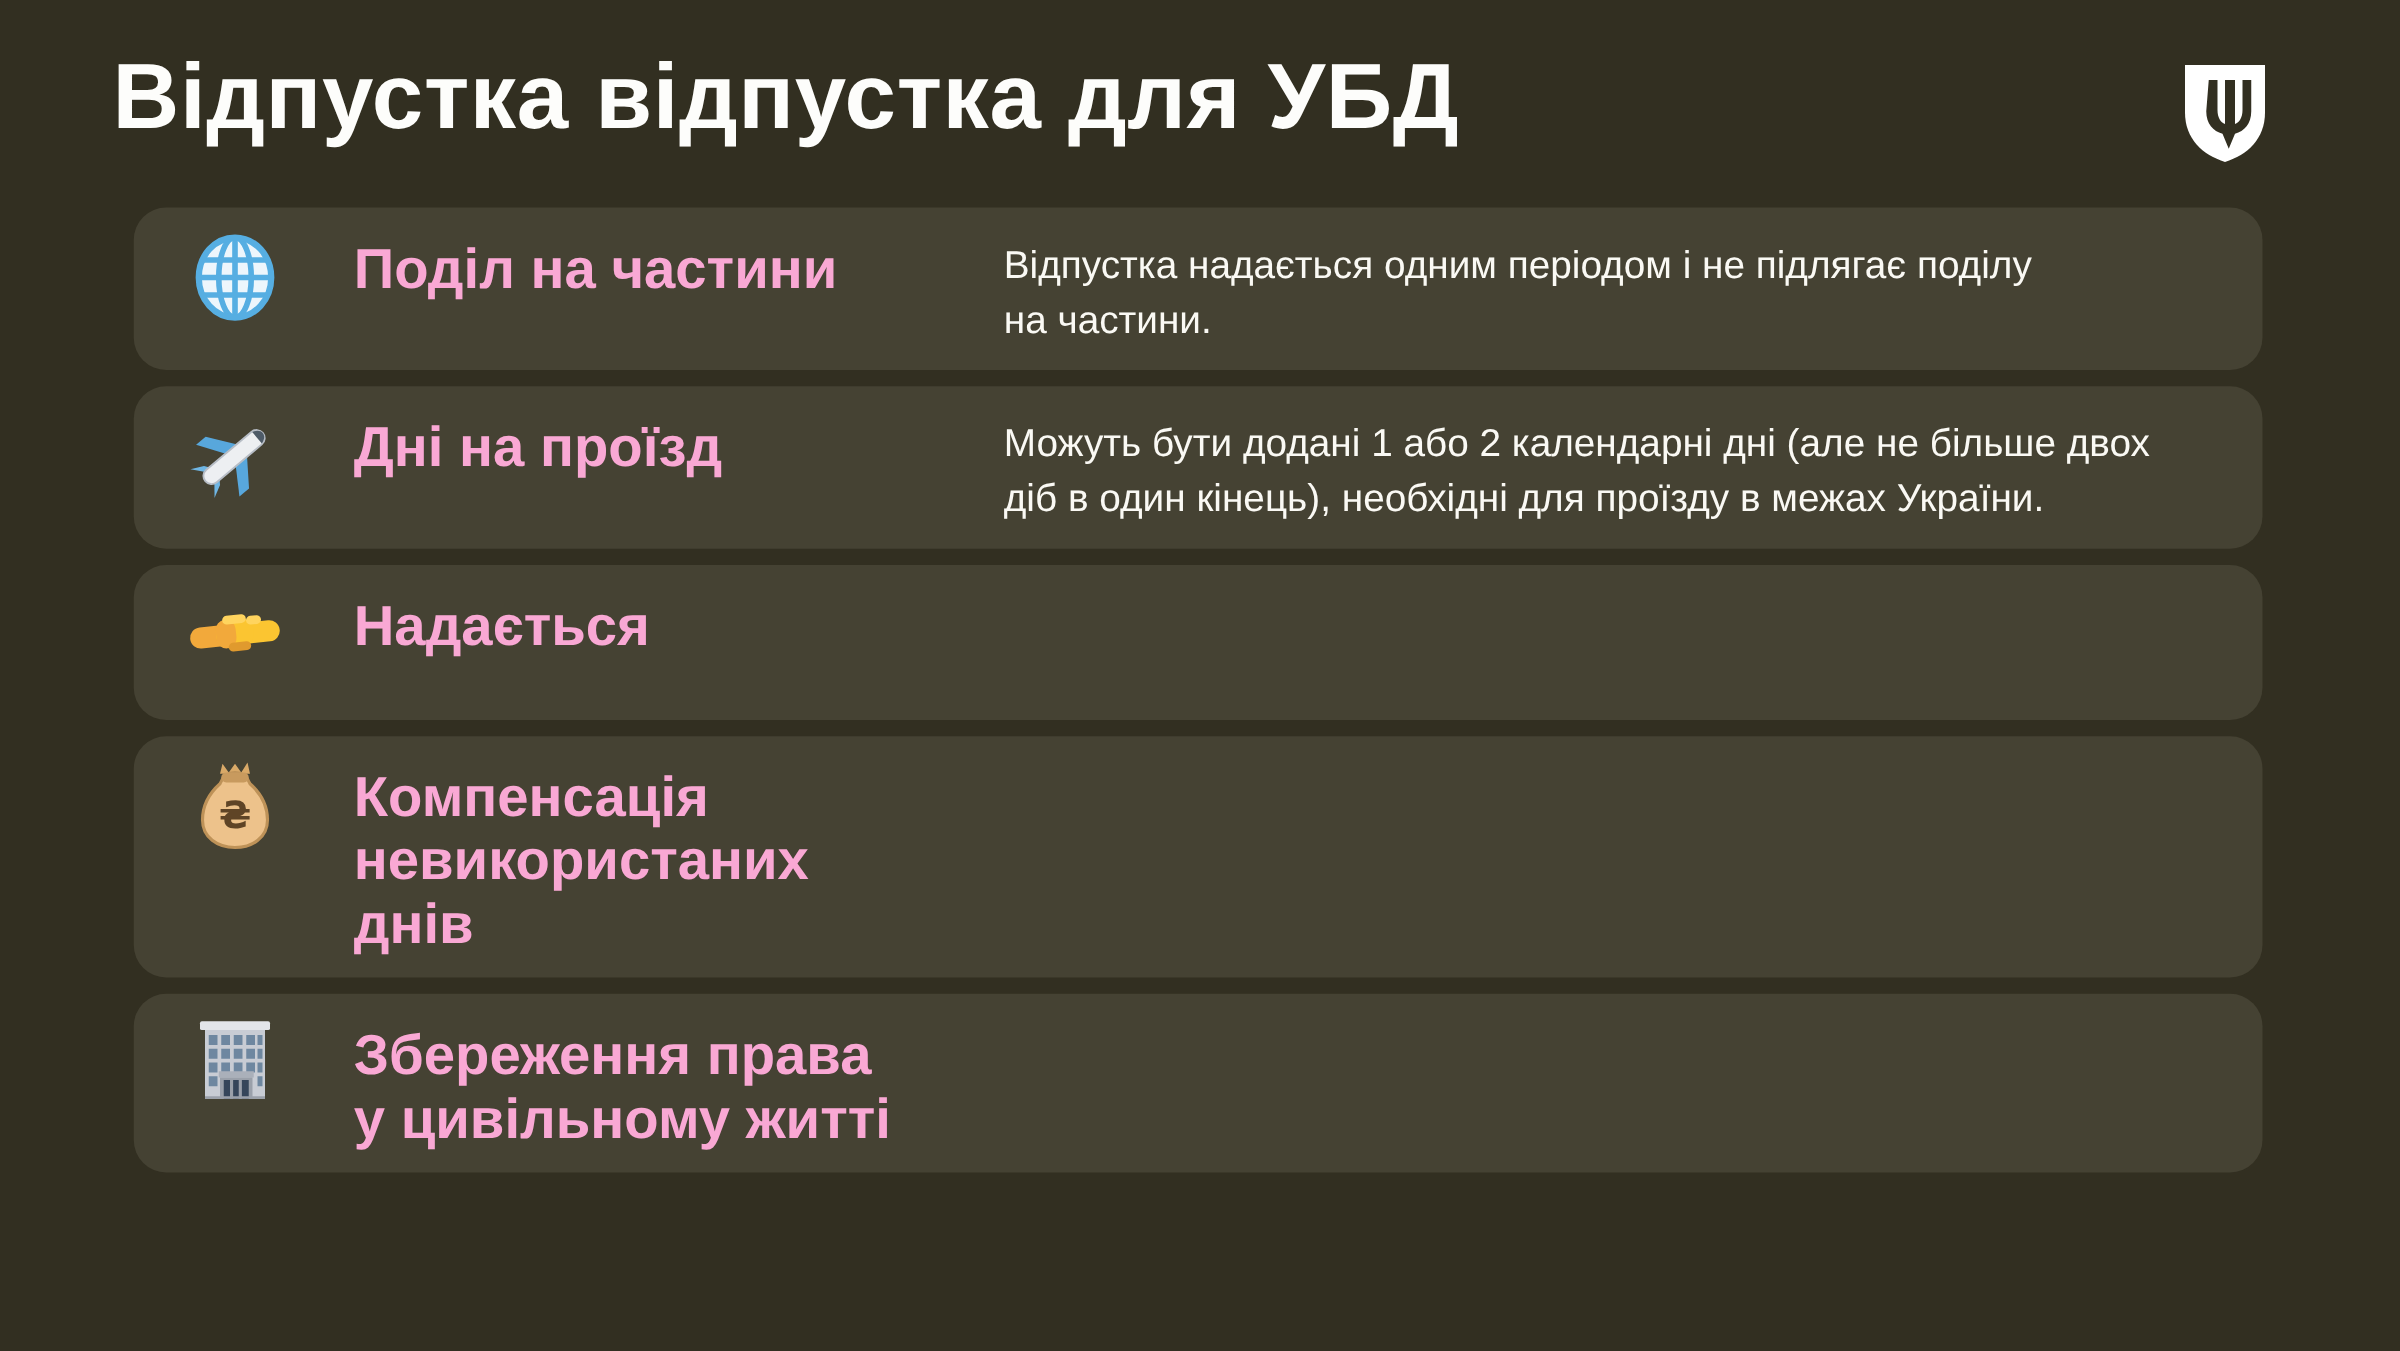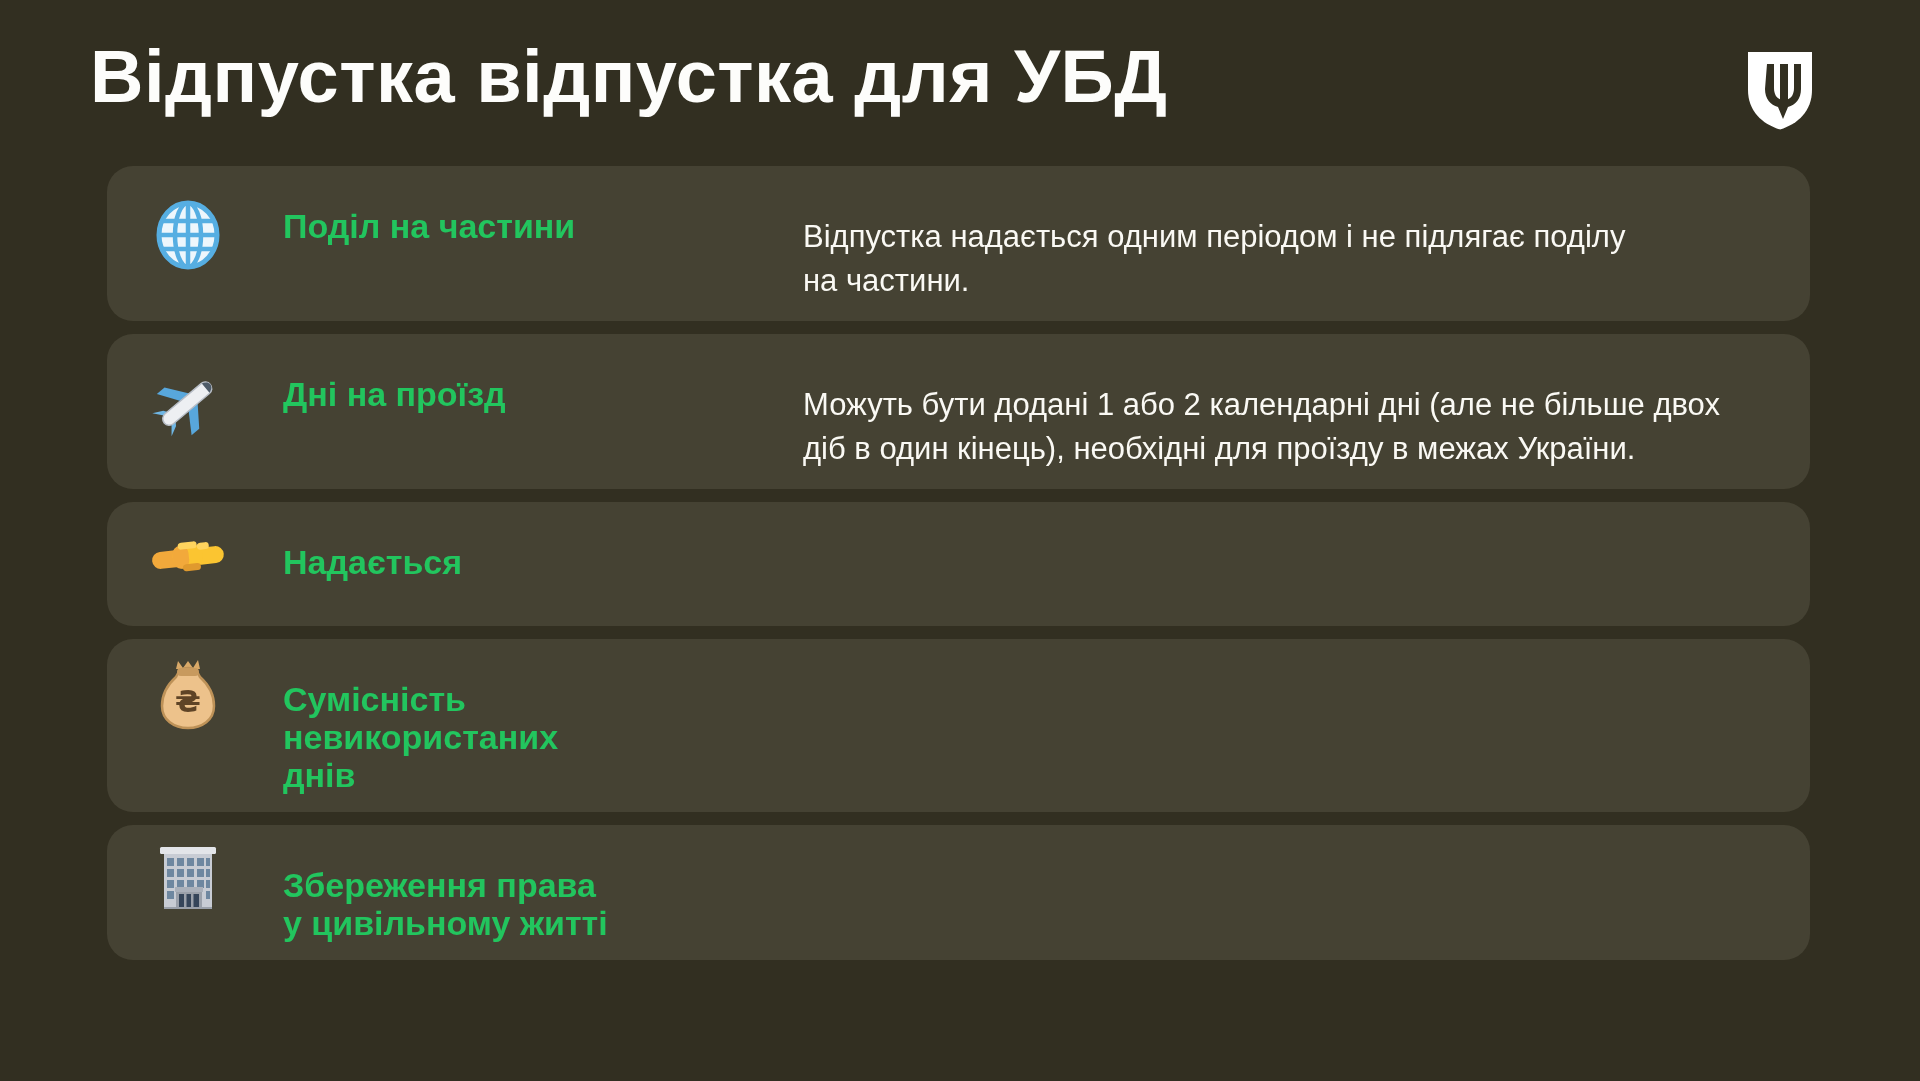--- a/index.html
+++ b/index.html
@@ -26,26 +26,26 @@
     background:#454233;border-radius:26px;
     display:grid;grid-template-columns:74px 462px 1fr;column-gap:58px;
     align-items:stretch;
     padding:0 50px 18px 44px;
     min-height:124px;box-sizing:border-box;
   }
   .icon{display:flex;align-items:center;justify-content:center;}
   .card.tall .icon{align-items:flex-start;padding-top:16px;}
   .icon svg{display:block;}
   .card-title{
-    margin:0;padding-top:41px;
-    font-size:34px;font-weight:700;line-height:1.12;
-    color:#22c55e;white-space:pre-line;
+    margin:0;padding-top:24px;
+    font-size:45px;font-weight:700;line-height:1.12;
+    color:#f9a8d4;white-space:pre-line;
   }
   .card-desc{
-    margin:0;padding-top:49px;
+    margin:0;padding-top:24px;
     font-size:31px;font-weight:400;line-height:44px;
     color:#FAF9F4;white-space:pre-line;
   }
 </style>
 </head>
 <body>
 
 <div class="page">
   <header class="header">
     <h1 class="page-title">Відпустка відпустка для УБД</h1>
@@ -116,21 +116,21 @@
       </section>
       <section class="card tall">
         <div class="icon">
     <svg width="66" height="80" viewBox="0 0 66 80">
       <path d="M23 6 L28 13 L33 6 L38 13 L43 5 L45 14 L21 14 Z" fill="#D9A968"></path>
       <path d="M33 13 C27 13 23 17 21 22 C12 30 7 40 7 51 C7 65 19 73 33 73 C47 73 59 65 59 51 C59 40 54 30 45 22 C43 17 39 13 33 13 Z" fill="#EDC28B" stroke="#BE9258" stroke-width="2.5"></path>
       <rect x="22" y="13" width="22" height="8" rx="4" fill="#C89A5E"></rect>
       <text x="33" y="57" font-size="30" font-weight="bold" fill="#5F4426" text-anchor="middle" font-family="'DejaVu Sans',sans-serif">₴</text>
     </svg>
         </div>
-        <h2 class="card-title">Сумісність
+        <h2 class="card-title">Компенсація
 невикористаних
 днів</h2>
       </section>
       <section class="card tall">
         <div class="icon">
     <svg width="74" height="74" viewBox="0 0 74 74">
       <rect x="9" y="6" width="56" height="7" rx="1.5" fill="#E3E5E9"></rect>
       <rect x="13" y="13" width="48" height="55" fill="#C8CCD4"></rect>
       <g fill="#6E87A0">
         <rect x="16" y="17" width="7" height="8"></rect>

